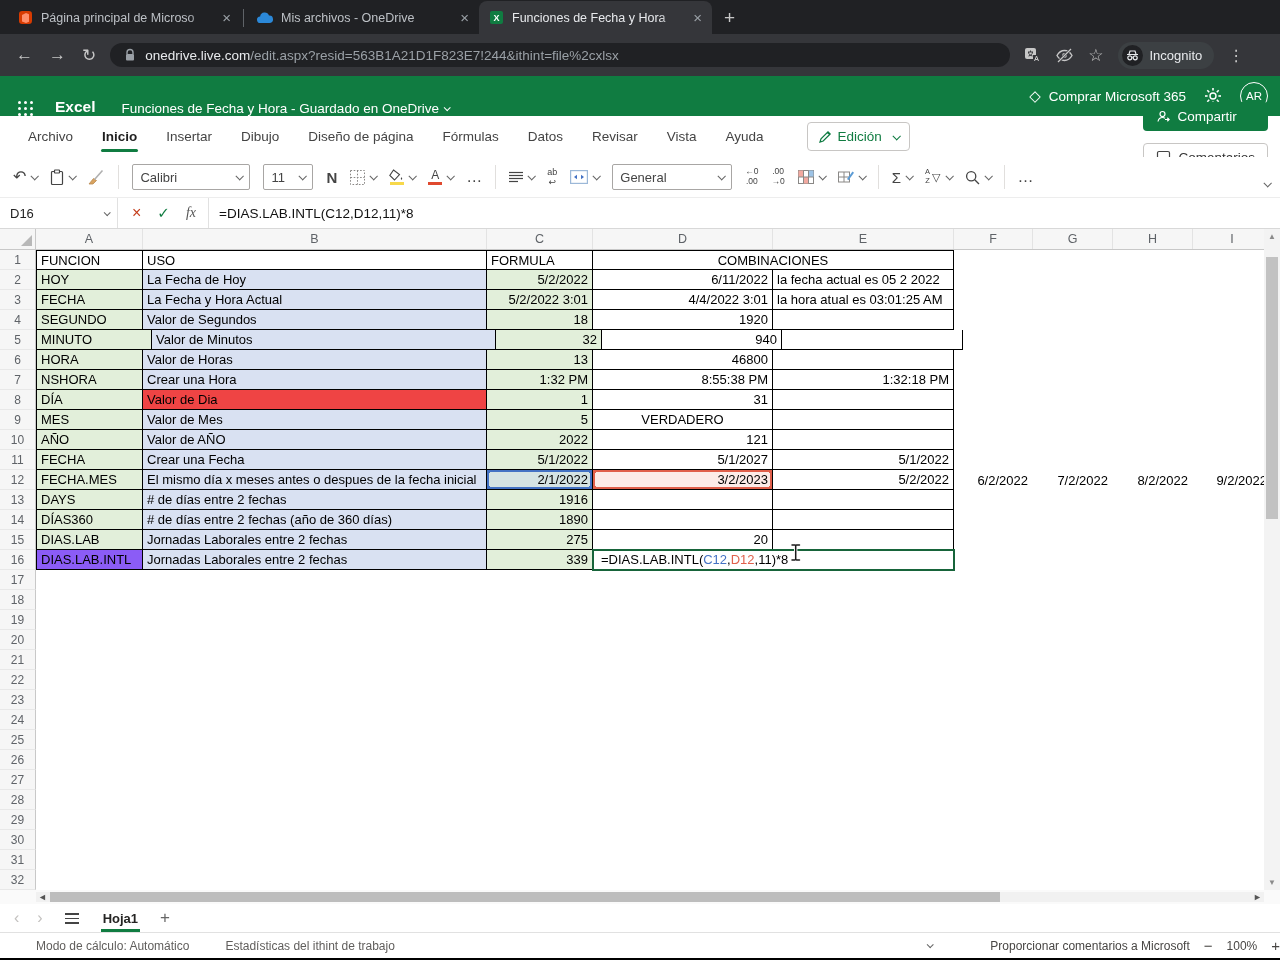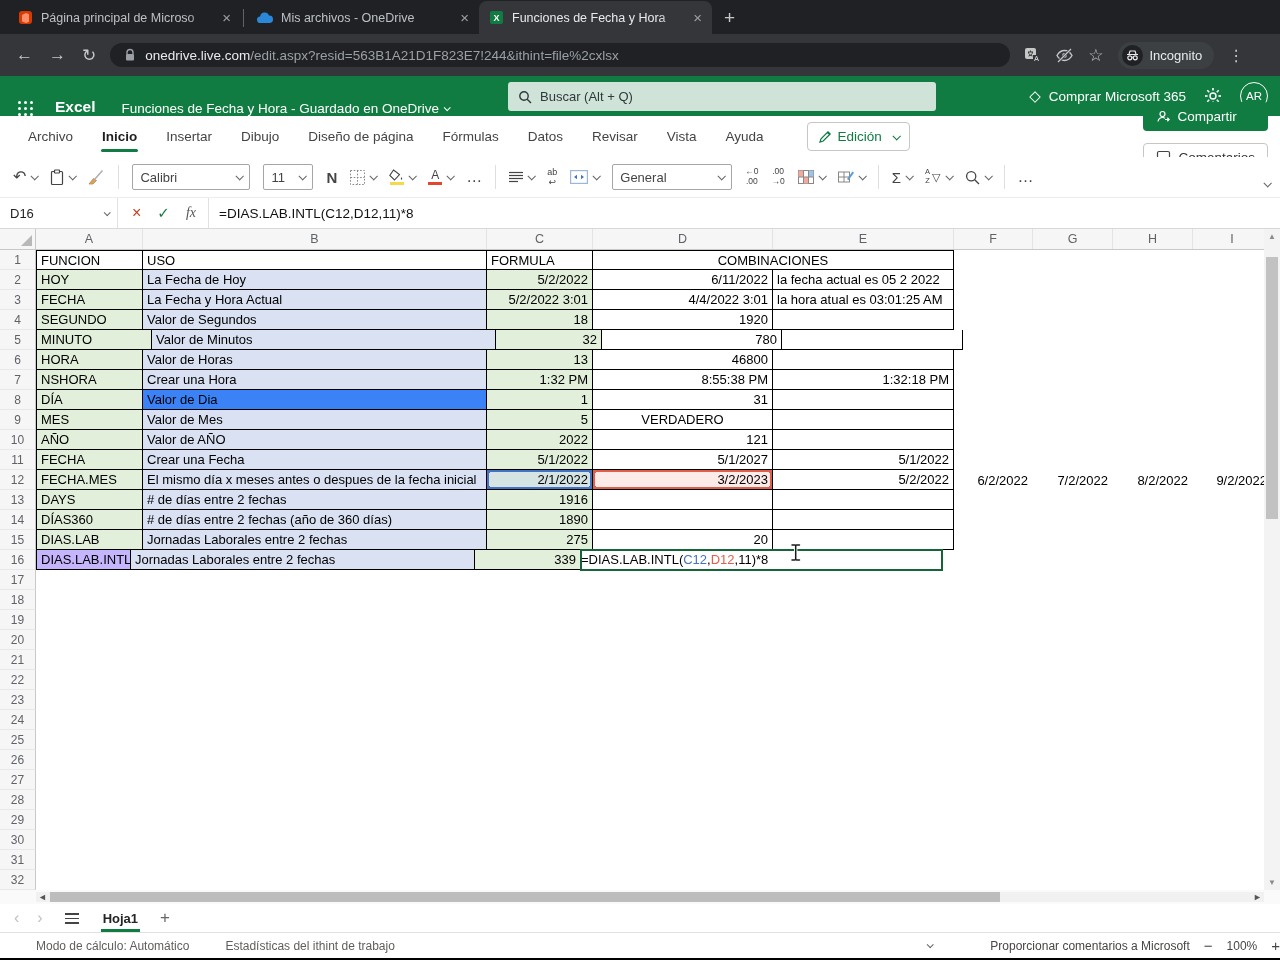--- a/index.html
+++ b/index.html
@@ -75,21 +75,21 @@
            display:flex;align-items:center;justify-content:center;font-size:12px;color:#5f6368;}
   .cell{flex:none;font-size:13px;color:#000;display:flex;align-items:center;white-space:nowrap;overflow:hidden;box-sizing:border-box;
         border-right:1px solid #000;border-bottom:1px solid #000;padding:0 4px;}
   .cell.first{border-left:1px solid #000;}
   .r1 .cell{border-top:1px solid #000;}
   .al{justify-content:flex-start}.ar{justify-content:flex-end}.ac{justify-content:center}
   .extra{flex:none;font-size:13px;display:flex;align-items:center;justify-content:flex-end;padding:0 5px;box-sizing:border-box;white-space:nowrap;}
   .refcell{position:relative;}
   .hdl{position:absolute;width:5px;height:5px;z-index:5;}
   .editcell{position:relative;background:#fff;outline:2px solid #17643a;outline-offset:-1px;z-index:4;
-            font-size:13px;display:flex;align-items:center;padding:0 0;box-sizing:border-box;border-bottom:1px solid #000;border-right:1px solid #000;}
+            font-size:13px;display:flex;align-items:center;padding:0 8px;box-sizing:border-box;border-bottom:1px solid #000;border-right:1px solid #000;}
   
   #vscroll{position:absolute;top:229px;left:1264px;width:16px;height:661px;background:#f3f3f3;}
   #vthumb{position:absolute;left:2px;top:28px;width:12px;height:262px;background:#c2c2c2;}
   .sarrow{position:absolute;left:0;width:16px;text-align:center;font-size:8px;color:#8b8b8b;}
   #hscrollrow{position:absolute;top:890px;left:0;width:1280px;height:14px;background:#fafafa;display:flex;align-items:center;}
   #htrack{position:absolute;left:36px;right:16px;top:2px;height:10px;background:#f1f1f1;}
   #hthumb{position:absolute;left:14px;top:0;width:950px;height:10px;background:#bdbdbd;}
   .harrow{font-size:9px;color:#555;position:absolute;top:0;}
   
   #sheetbar{position:absolute;top:904px;left:0;width:1280px;height:28px;background:#fff;display:flex;align-items:center;}
@@ -202,29 +202,20 @@
         <span></span>
         <span></span>
         <span></span>
         <span></span>
       </span>
     <span id="appname">Excel</span>
     <span id="doctitle">
         <span>Funciones de Fecha y Hora  -  Guardado en OneDrive</span>
         <span class="chev w sm"></span>
       </span>
-    <div id="searchbox">
-      <span>
-        <svg width="14" height="14" viewBox="0 0 14 14">
-            <circle cx="6" cy="6" r="4.2" fill="none" stroke="#30383c" stroke-width="1.4"></circle>
-            <line x1="9.2" y1="9.2" x2="13" y2="13" stroke="#30383c" stroke-width="1.4"></line>
-          </svg>
-      </span>
-      <span>Buscar (Alt + Q)</span>
-    </div>
     <div id="hdr-right">
       <span id="buy">
         <span style="font-size:15px">◇</span>
         <span>Comprar Microsoft 365</span>
       </span>
       <span>
         <svg width="18" height="18" viewBox="0 0 18 18">
             <circle cx="9" cy="9" r="3" fill="none" stroke="#fff" stroke-width="1.4"></circle>
             <g stroke="#fff" stroke-width="1.6">
               <line x1="9" y1="1" x2="9" y2="3.6"></line>
@@ -488,21 +479,21 @@
           <div class="cell al" style="width: 344px; background: rgb(217, 225, 242);">Valor de Segundos</div>
           <div class="cell ar" style="width: 106px; background: rgb(226, 239, 218);">18</div>
           <div class="cell ar" style="width: 180px;">1920</div>
           <div class="cell al" style="width: 181px;"></div>
         </div>
         <div class="grow">
           <div class="rowhead">5</div>
           <div class="cell first al" style="width: 116px; background: rgb(226, 239, 218);">MINUTO</div>
           <div class="cell al" style="width: 344px; background: rgb(217, 225, 242);">Valor de Minutos</div>
           <div class="cell ar" style="width: 106px; background: rgb(226, 239, 218);">32</div>
-          <div class="cell ar" style="width: 180px;">780</div>
+          <div class="cell ar" style="width: 180px;">940</div>
           <div class="cell al" style="width: 181px;"></div>
         </div>
         <div class="grow">
           <div class="rowhead">6</div>
           <div class="cell first al" style="width: 107px; background: rgb(226, 239, 218);">HORA</div>
           <div class="cell al" style="width: 344px; background: rgb(217, 225, 242);">Valor de Horas</div>
           <div class="cell ar" style="width: 106px; background: rgb(226, 239, 218);">13</div>
           <div class="cell ar" style="width: 180px;">46800</div>
           <div class="cell al" style="width: 181px;"></div>
         </div>
@@ -510,21 +501,21 @@
           <div class="rowhead">7</div>
           <div class="cell first al" style="width: 107px; background: rgb(226, 239, 218);">NSHORA</div>
           <div class="cell al" style="width: 344px; background: rgb(217, 225, 242);">Crear una Hora</div>
           <div class="cell ar" style="width: 106px; background: rgb(226, 239, 218);">1:32 PM</div>
           <div class="cell ar" style="width: 180px;">8:55:38 PM</div>
           <div class="cell ar" style="width: 181px;">1:32:18 PM</div>
         </div>
         <div class="grow">
           <div class="rowhead">8</div>
           <div class="cell first al" style="width: 107px; background: rgb(226, 239, 218);">DÍA</div>
-          <div class="cell al" style="width: 344px; background: #3b82f6;">Valor de Dia</div>
+          <div class="cell al" style="width: 344px; background: #ef4444;">Valor de Dia</div>
           <div class="cell ar" style="width: 106px; background: rgb(226, 239, 218);">1</div>
           <div class="cell ar" style="width: 180px;">31</div>
           <div class="cell al" style="width: 181px;"></div>
         </div>
         <div class="grow">
           <div class="rowhead">9</div>
           <div class="cell first al" style="width: 107px; background: rgb(226, 239, 218);">MES</div>
           <div class="cell al" style="width: 344px; background: rgb(217, 225, 242);">Valor de Mes</div>
           <div class="cell ar" style="width: 106px; background: rgb(226, 239, 218);">5</div>
           <div class="cell ac" style="width: 180px;">VERDADERO</div>
@@ -577,21 +568,21 @@
         <div class="grow">
           <div class="rowhead">15</div>
           <div class="cell first al" style="width: 107px; background: rgb(226, 239, 218);">DIAS.LAB</div>
           <div class="cell al" style="width: 344px; background: rgb(217, 225, 242);">Jornadas Laborales entre 2 fechas</div>
           <div class="cell ar" style="width: 106px; background: rgb(226, 239, 218);">275</div>
           <div class="cell ar" style="width: 180px;">20</div>
           <div class="cell al" style="width: 181px;"></div>
         </div>
         <div class="grow">
           <div class="rowhead">16</div>
-          <div class="cell first al" style="width: 95px; background: #c4b5fd;">DIAS.LAB.INTL</div>
+          <div class="cell first al" style="width: 107px; background: #8b5cf6;">DIAS.LAB.INTL</div>
           <div class="cell al" style="width: 344px; background: rgb(217, 225, 242);">Jornadas Laborales entre 2 fechas</div>
           <div class="cell ar" style="width: 106px; background: rgb(226, 239, 218);">339</div>
           <div class="editcell" style="width: 361px;">
             <span style="color: rgb(0, 0, 0);">=DIAS.LAB.INTL(</span>
             <span style="color: rgb(68, 114, 196);">C12</span>
             <span style="color: rgb(0, 0, 0);">,</span>
             <span style="color: rgb(224, 95, 75);">D12</span>
             <span style="color: rgb(0, 0, 0);">,11)*8</span>
           </div>
         </div>

